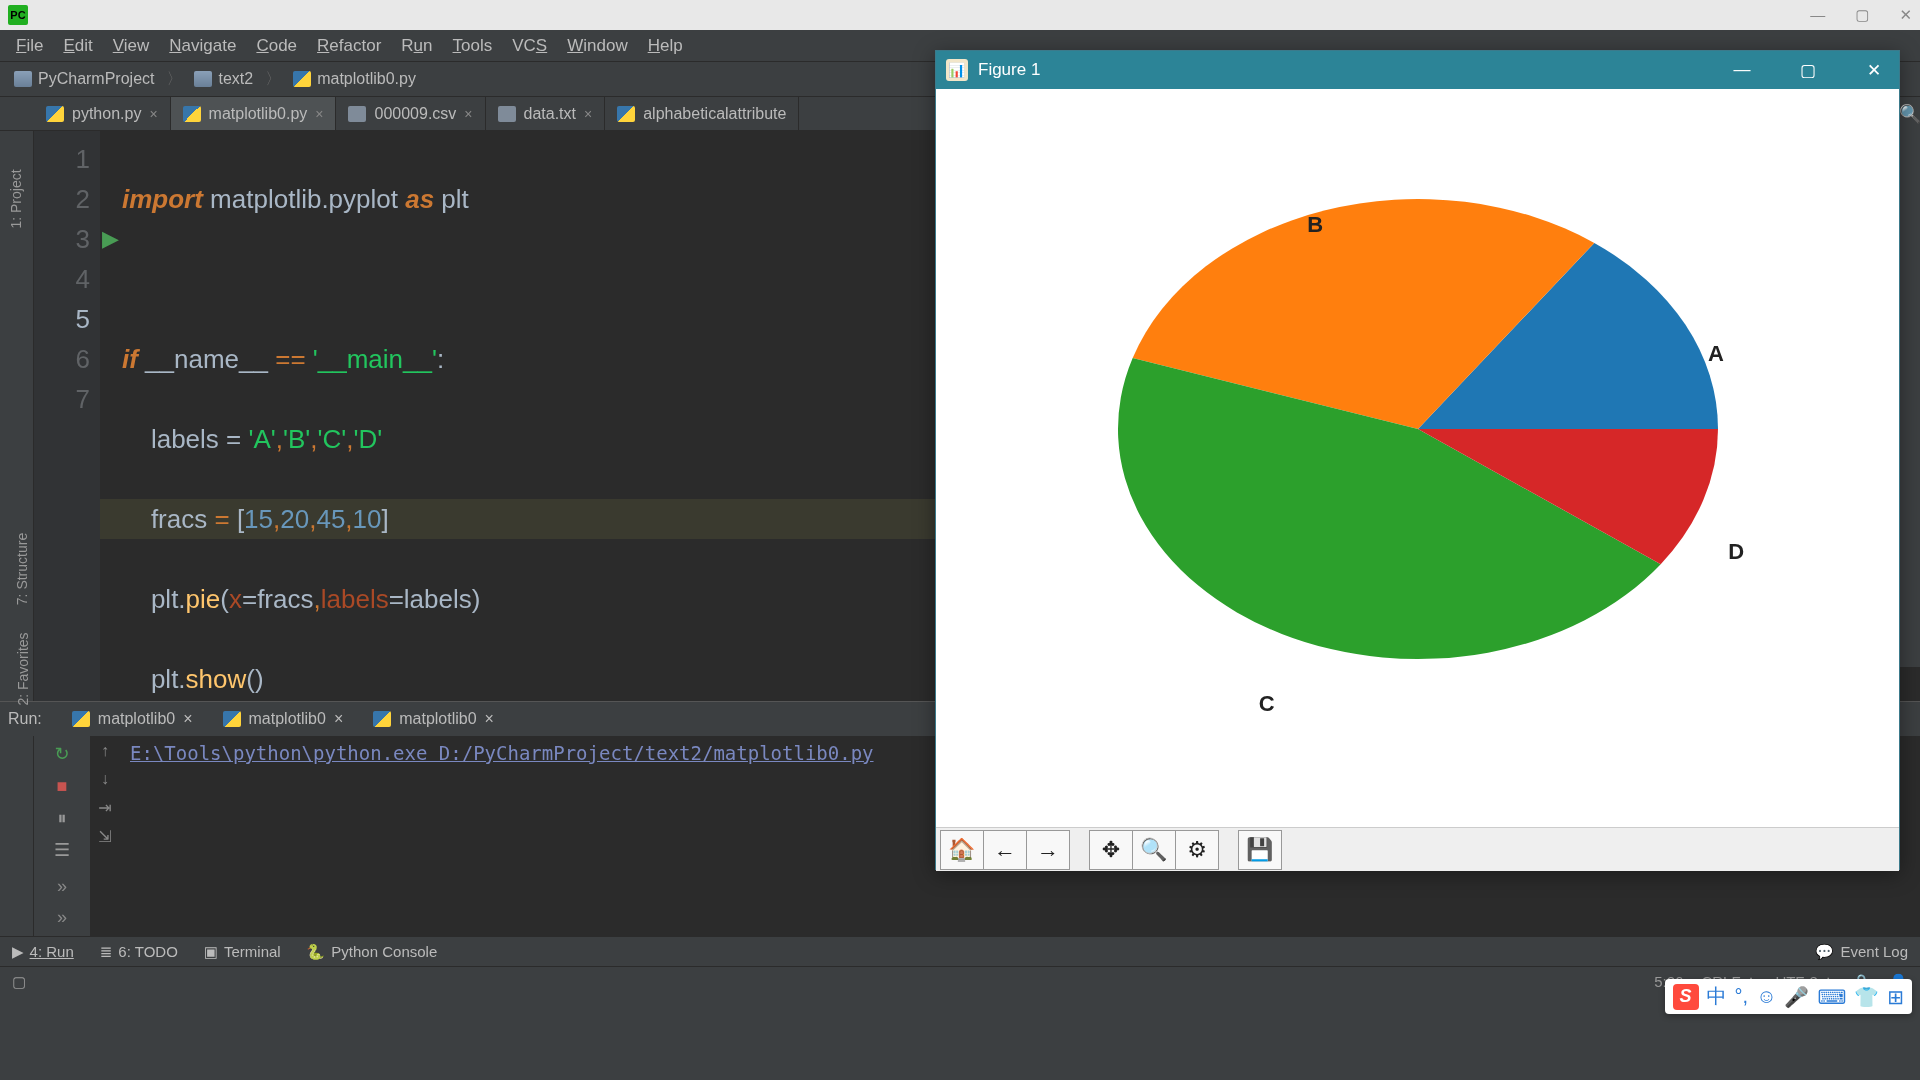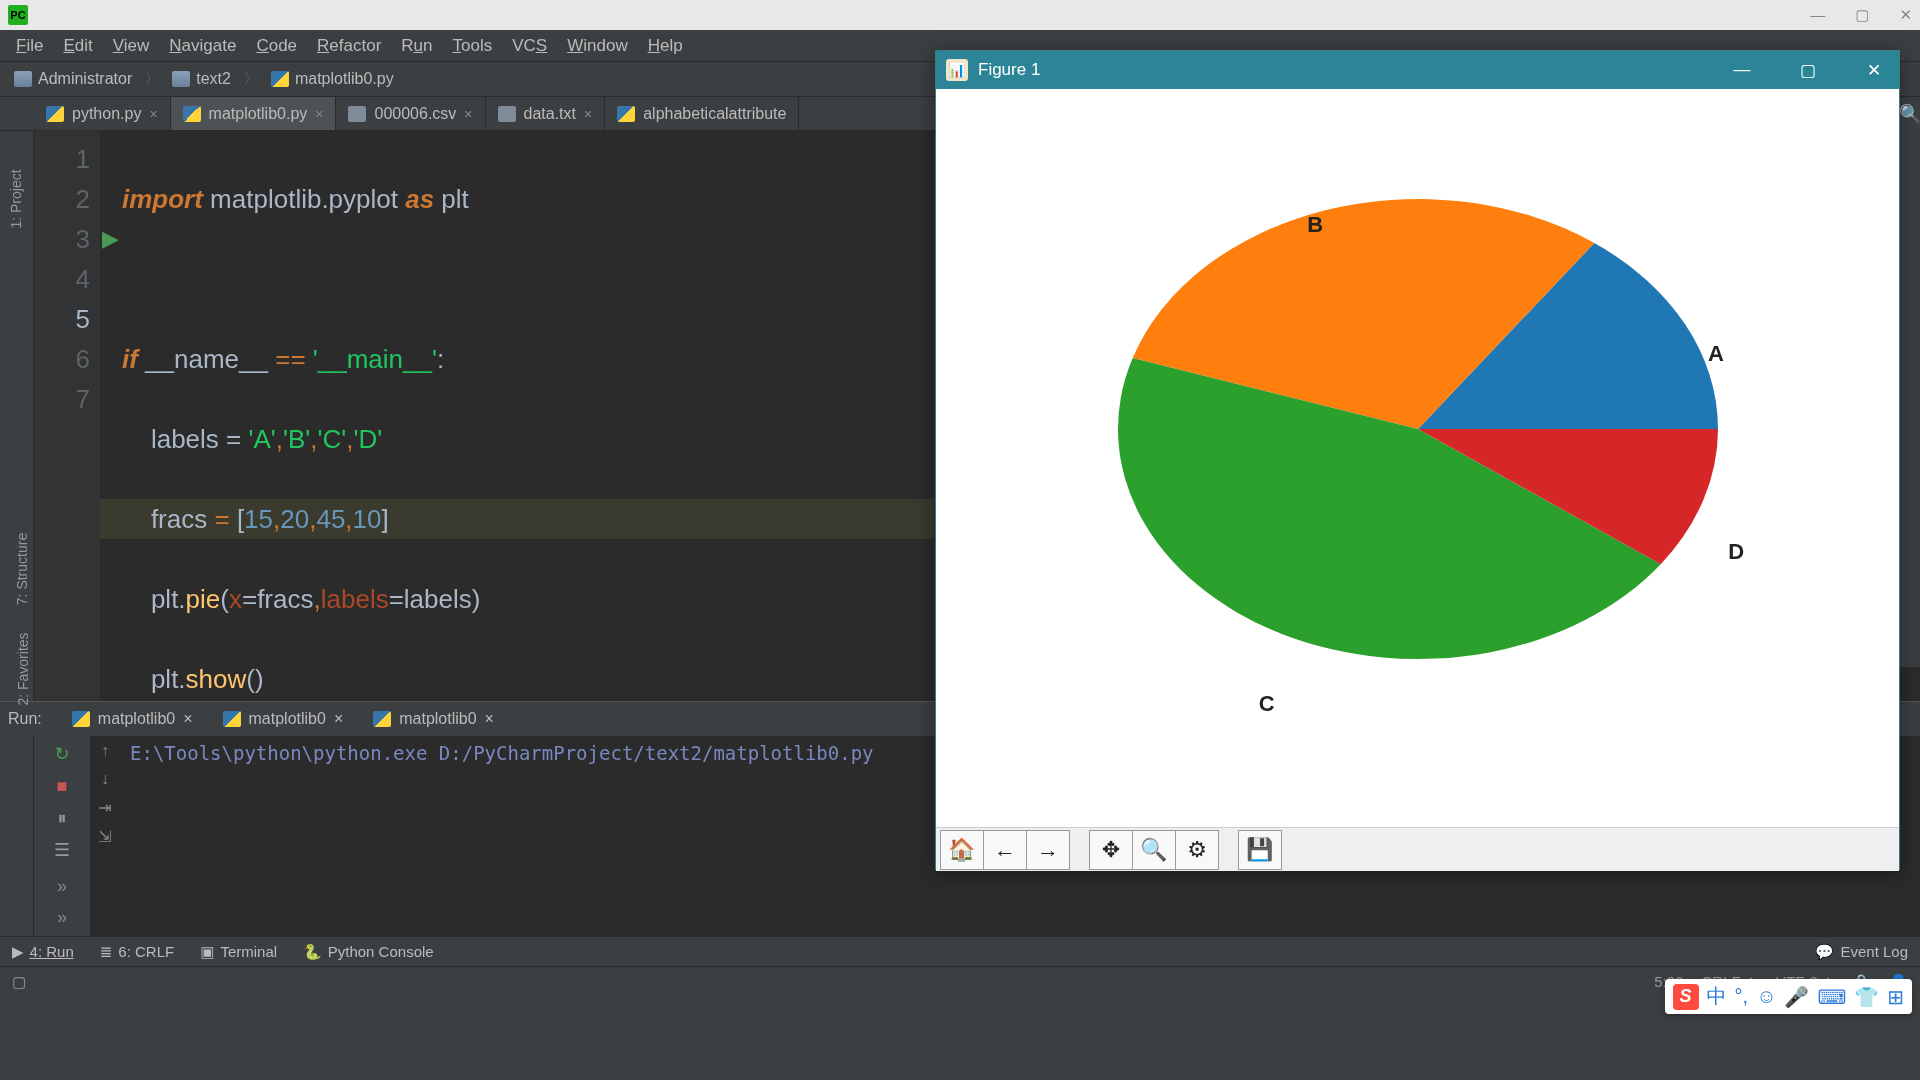--- a/index.html
+++ b/index.html
@@ -44,21 +44,21 @@
 .run-header { height:34px; display:flex; align-items:center; padding:0 8px; gap:10px; font-size:16px; background:#3c3f41; }
 .run-header .label { color:#bbb; margin-right:10px; }
 .run-tab { display:flex; align-items:center; gap:8px; padding:4px 10px; cursor:pointer; }
 .run-body { display:flex; height:200px; }
 .run-gutter { width:34px; background:#3c3f41; border-right:1px solid #2b2b2b; }
 .run-tool-col { width:56px; background:#3c3f41; display:flex; flex-direction:column; align-items:center; padding-top:6px; gap:8px; }
 .run-tool-col .tbtn { width:24px; height:24px; display:flex; align-items:center; justify-content:center; color:#999; cursor:pointer; font-size:18px; }
 .run-tool-col .tbtn.green{color:#499c54;}
 .run-tool-col .tbtn.red{color:#c75450;}
 .run-tool-row { display:flex; gap:18px; padding:6px 10px; color:#888; font-size:18px; }
-.run-out { flex:1; padding:6px 10px; font-family:Consolas,monospace; font-size:19px; color:#7a88c0; }
+.run-out { flex:1; padding:6px 10px; font-family:Consolas,monospace; font-size:19px; color:#7a88c0;text-decoration:underline; }
 .toolwin-bar { height:30px; background:#3c3f41; border-top:1px solid #2b2b2b; display:flex; align-items:center; padding:0 12px; gap:26px; font-size:15px; }
 .toolwin-bar .item { display:flex; align-items:center; gap:6px; cursor:pointer; }
 .toolwin-bar .spacer{flex:1;}
 .statusbar { height:30px; background:#3c3f41; border-top:1px solid #2b2b2b; display:flex; align-items:center; padding:0 12px; gap:18px; font-size:15px; color:#999; }
 .statusbar .spacer{flex:1;}
 
 .fig-window { position:absolute; left:935px; top:50px; width:965px; height:820px; background:#fff; border:1px solid #3b7a8b; box-shadow:0 4px 20px rgba(0,0,0,.4); }
 .fig-title { height:38px; background:#2c8497; color:#fff; display:flex; align-items:center; padding:0 10px; gap:10px; font-size:17px; }
 .fig-title .ficon { width:22px; height:22px; background:#f2e6c9; border-radius:3px; display:flex; align-items:center; justify-content:center; font-size:14px;}
 .fig-title .wctl { margin-left:auto; display:flex; gap:36px; font-size:17px; }
@@ -98,21 +98,21 @@
   <span>R<u>u</u>n</span>
   <span><u>T</u>ools</span>
   <span>VC<u>S</u></span>
   <span><u>W</u>indow</span>
   <span><u>H</u>elp</span>
 </div>
 
 <div class="navbar">
   <div class="crumb">
       <span class="folder-icon"></span>
-      <span>Administrator</span>
+      <span>PyCharmProject</span>
     </div>
   <span class="sep">〉</span>
   <div class="crumb">
       <span class="folder-icon"></span>
       <span>text2</span>
     </div>
   <span class="sep">〉</span>
   <div class="crumb">
       <span class="py-icon"></span>
       <span>matplotlib0.py</span>
@@ -125,21 +125,21 @@
       <span>python.py</span>
       <span class="close">×</span>
     </div>
   <div class="tab active">
       <span class="py-icon"></span>
       <span>matplotlib0.py</span>
       <span class="close">×</span>
     </div>
   <div class="tab">
       <span class="csv-icon"></span>
-      <span>000006.csv</span>
+      <span>000009.csv</span>
       <span class="close">×</span>
     </div>
   <div class="tab">
       <span class="txt-icon"></span>
       <span>data.txt</span>
       <span class="close">×</span>
     </div>
   <div class="tab">
       <span class="py-icon"></span>
       <span>alphabeticalattribute</span>
@@ -219,21 +219,21 @@
       <span>↓</span>
       <span>⇥</span>
       <span>⇲</span>
     </div>
     <div class="run-out">E:\Tools\python\python.exe D:/PyCharmProject/text2/matplotlib0.py</div>
   </div>
 </div>
 
 <div class="toolwin-bar">
   <div class="item">▶ <u>4: Run</u></div>
-  <div class="item">≣ <span>6: CRLF</span></div>
+  <div class="item">≣ <span>6: TODO</span></div>
   <div class="item">▣ <span>Terminal</span></div>
   <div class="item">🐍 <span>Python Console</span></div>
   <div class="spacer"></div>
   <div class="item">💬 <span>Event Log</span></div>
 </div>
 
 <div class="statusbar">
   <span>▢</span>
   <div class="spacer"></div>
   <span>5:26</span>

